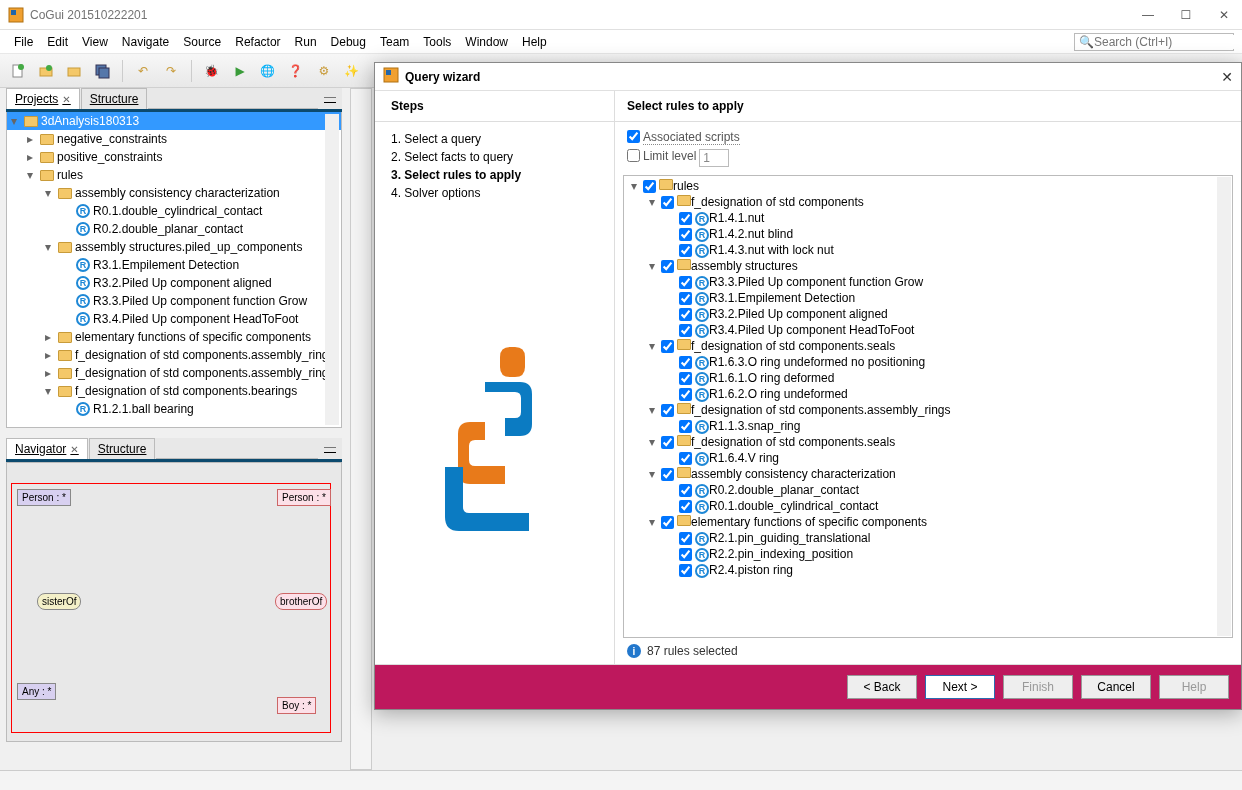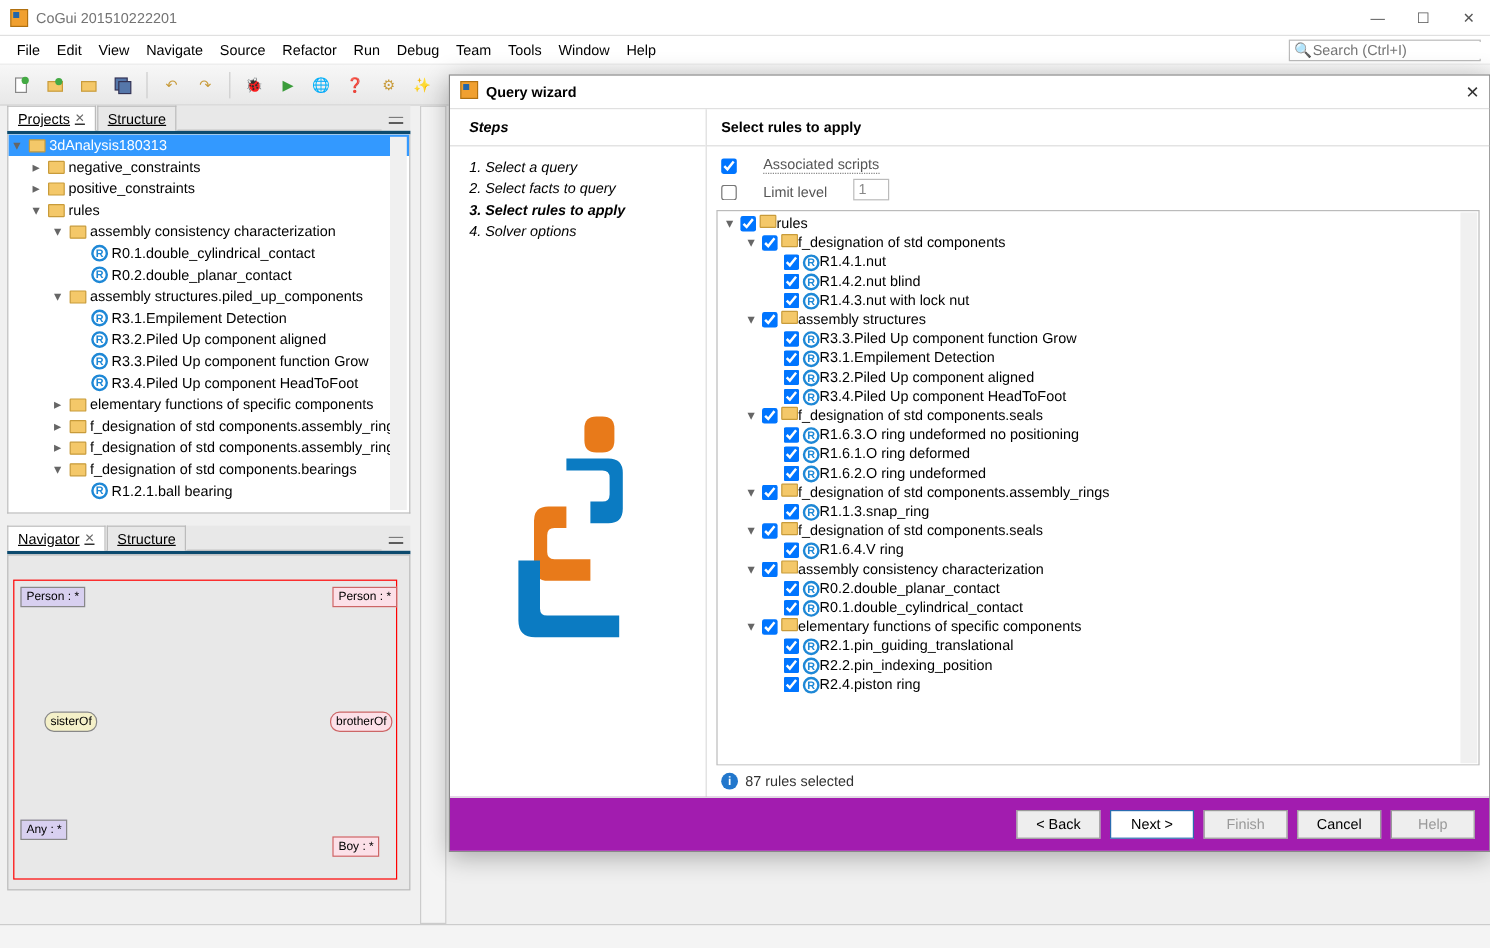--- a/index.html
+++ b/index.html
@@ -54,49 +54,49 @@
 
 
 .center-panel { position: absolute; left: 350px; top: 0; width: 22px; bottom: 0; background: #f4f4f4; border: 1px solid #ccc; }
 
 
 .dialog { position: absolute; left: 374px; top: 62px; right: 0; height: 648px; background: #fff; border: 1px solid #888; box-shadow: 0 4px 20px rgba(0,0,0,0.3); display: flex; flex-direction: column; }
 .dlg-title { height: 28px; display: flex; align-items: center; padding: 0 8px; border-bottom: 1px solid #e0e0e0; }
 .dlg-title .title-text { flex: 1; font-weight: bold; }
 .dlg-title .closex { color: #333; font-size: 14px; }
 .dlg-body { flex: 1; display: flex; }
-.dlg-left { width: 214px; border-right: 1px solid #ddd; display: flex; flex-direction: column; font-style: italic; }
+.dlg-left { width: 240px; border-right: 1px solid #ddd; display: flex; flex-direction: column; }
 .dlg-left .steps-head { padding: 8px 16px; font-weight: bold; border-bottom: 1px solid #ddd; }
 .dlg-left .steps { padding: 8px 16px; }
 .dlg-left .step { padding: 2px 0; }
 .dlg-left .step.active { font-weight: bold; }
 .dlg-left .logo { flex: 1; display: flex; align-items: center; justify-content: center; }
 
 .dlg-right { flex: 1; display: flex; flex-direction: column; }
 .dlg-right .head { padding: 8px 12px; font-weight: bold; border-bottom: 1px solid #ddd; }
 .dlg-right .opts { padding: 6px 12px; color: #555; }
-.dlg-right .opts .row { display: flex; align-items: flex-end; gap: 22px; padding: 2px 0; }
+.dlg-right .opts .row { display: flex; align-items: flex-start; gap: 3px; padding: 2px 0; }
 .dlg-right .opts input[type=text] { width: 30px; border: 1px solid #bbb; padding: 1px 3px; color: #888; }
 .dlg-right .dotted { border-bottom: 1px dotted #888; }
 
 .dlg-right .tree-area { flex: 1; display: flex; gap: 8px; padding: 0 8px; overflow: hidden; }
 .rule-tree { flex: 1; border: 1px solid #bbb; background: #fff; overflow: auto; padding: 2px; position: relative; }
 .rule-tree .scroll-indicator { position: absolute; right: 1px; top: 1px; bottom: 1px; width: 14px; background: #f0f0f0; }
 .side-btns { width: 78px; display: flex; flex-direction: column; gap: 6px; padding-top: 2px; }
 .side-btns button { padding: 4px; background: #eee; border: 1px solid #aaa; }
 
 .rule-row { display: flex; align-items: center; height: 16px; white-space: nowrap; }
 .rule-row .tw { width: 12px; color: #666; text-align:center; }
 .rule-row input[type=checkbox] { margin: 0 3px; }
 .rind0 { padding-left: 2px; } .rind1 { padding-left: 20px; } .rind2 { padding-left: 38px; }
 
 .dlg-right .status { padding: 6px 12px; display: flex; align-items: center; gap: 6px; color: #333; }
 .dlg-right .status .info-icon { width: 14px; height: 14px; border-radius: 50%; background: #2277cc; color: #fff; font-size: 10px; font-weight: bold; display: inline-flex; align-items: center; justify-content: center; }
 
-.dlg-footer { border-top: 1px solid #ddd; padding: 10px 12px; display: flex; justify-content: flex-end; gap: 8px; background: #a21caf; }
+.dlg-footer { border-top: 1px solid #ddd; padding: 10px 12px; display: flex; justify-content: flex-end; gap: 8px; background: #be185d; }
 .dlg-footer button { min-width: 70px; padding: 4px 10px; border: 1px solid #999; background: #eee; }
 .dlg-footer button.primary { border: 1px solid #2b6cb0; background: #fff; }
 .dlg-footer button.disabled { color: #999; }
 
 .statusbar { position: absolute; left: 0; right: 0; bottom: 0; height: 20px; background: #f4f4f4; border-top: 1px solid #ccc; }
 
 
 .svg16 { width: 16px; height: 16px; }
 </style>
 </head>

